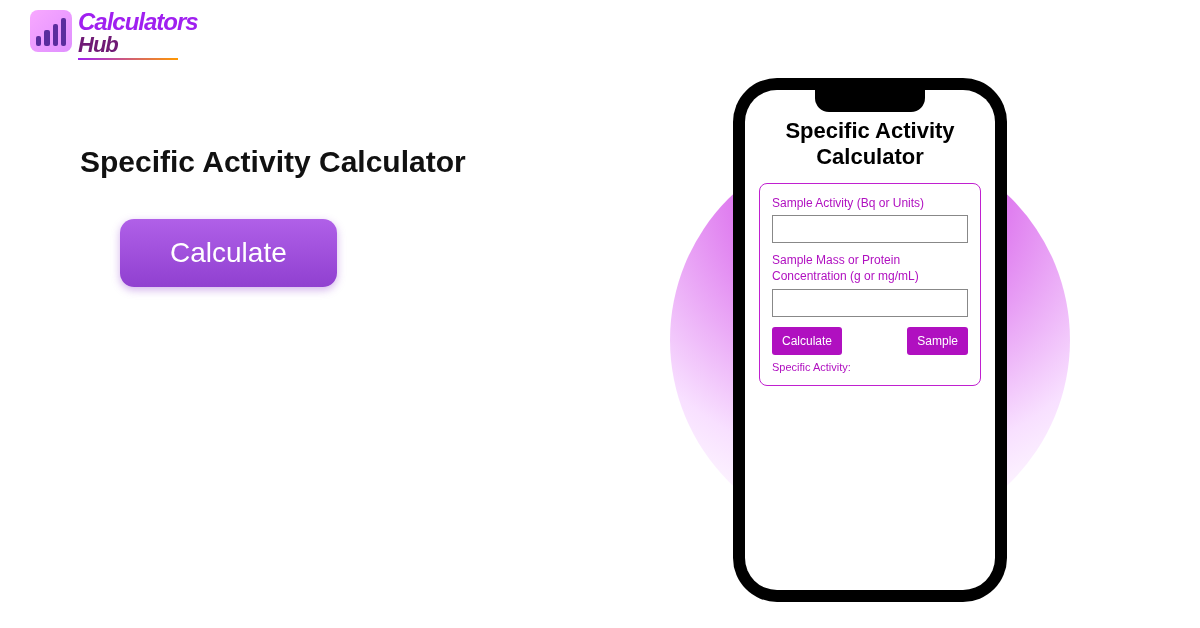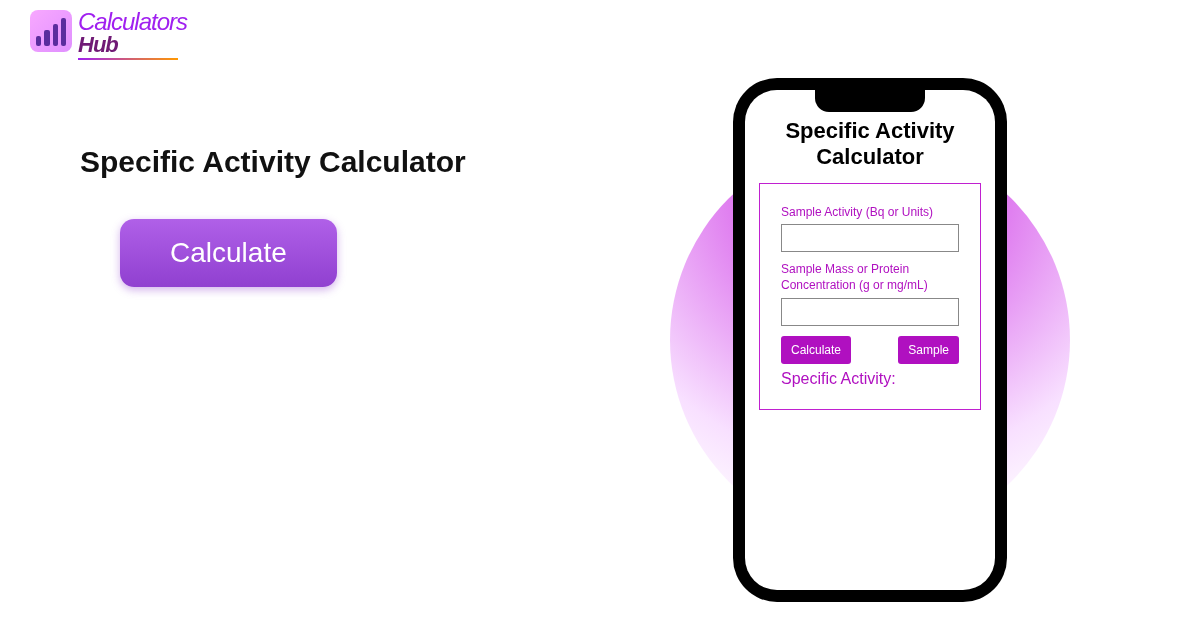--- a/index.html
+++ b/index.html
@@ -41,21 +41,21 @@
     .logo-icon span:nth-child(2){height:16px}
     .logo-icon span:nth-child(3){height:22px}
     .logo-icon span:nth-child(4){height:28px}
     .logo-text {
       display: flex;
       flex-direction: column;
       line-height: 1;
     }
     .logo-text .line1 {
       font-size: 24px;
-      font-weight: 400;
+      font-weight: 700;
       color: #a020f0;
       font-style: italic;
       letter-spacing: -1px;
     }
     .logo-text .line2 {
       font-size: 22px;
       font-weight: 700;
       color: #701a75;
       font-style: italic;
       letter-spacing: -1px;
@@ -152,22 +152,22 @@
     .phone-title {
       font-size: 22px;
       font-weight: 700;
       text-align: center;
       color: #000;
       line-height: 1.2;
       margin-bottom: 12px;
     }
     .calc-box {
       border: 1px solid #c020d0;
-      border-radius: 0;
-      padding: 21px;
+      border-radius: 8px;
+      padding: 12px;
     }
     .field-label {
       font-size: 12px;
       color: #b010c0;
       margin-bottom: 4px;
       line-height: 1.3;
     }
     .field-input {
       width: 100%;
       height: 28px;
@@ -185,21 +185,21 @@
     .btn-calc, .btn-reset {
       background: #b010c0;
       color: #fff;
       border: none;
       font-size: 12px;
       padding: 7px 10px;
       border-radius: 3px;
       cursor: pointer;
     }
     .result-label {
-      font-size: 16px;
+      font-size: 11px;
       color: #b010c0;
     }
   </style>
 </head>
 <body>
 
 <div class="logo">
   <div class="logo-icon">
     <span></span>
       <span></span>

